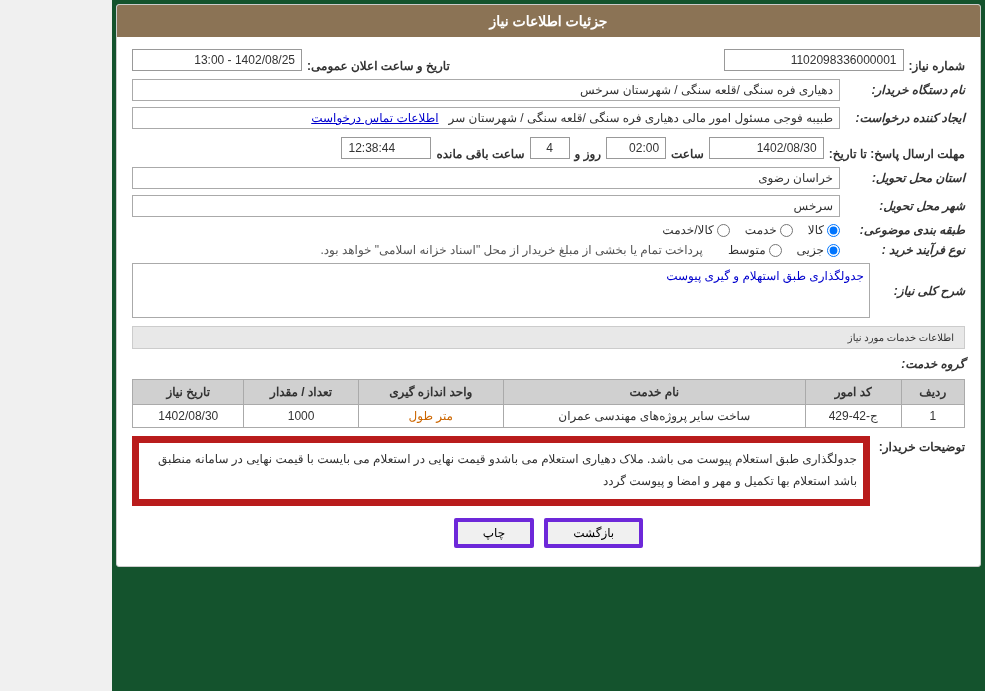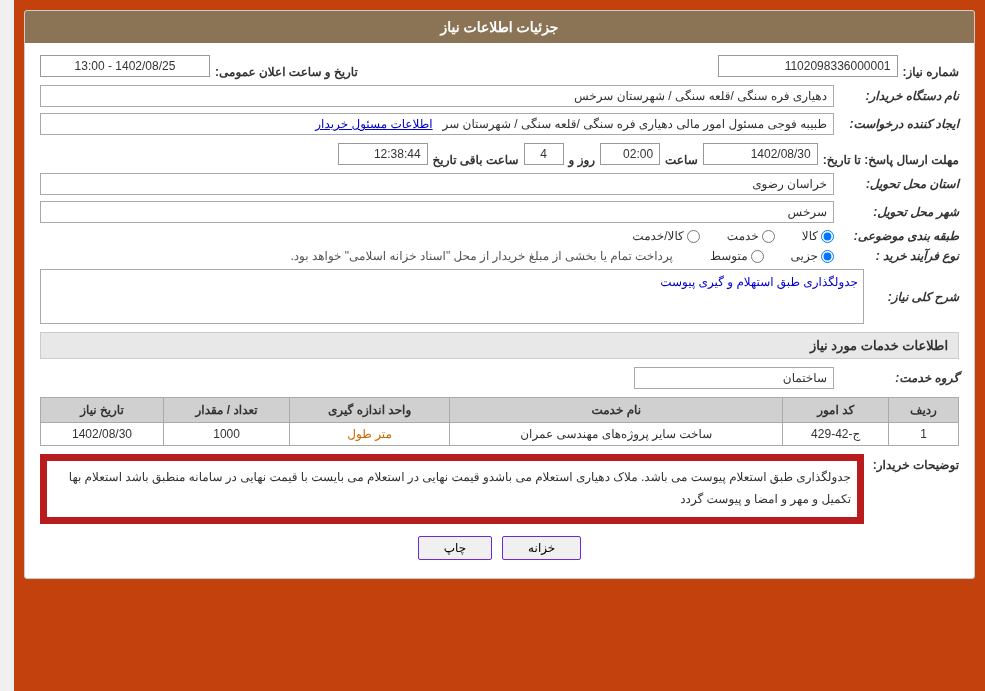--- a/index.html
+++ b/index.html
@@ -4,24 +4,24 @@
   <style>
     * { box-sizing: border-box; margin: 0; padding: 0; }
     body {
       font-family: Tahoma, Arial, sans-serif;
       font-size: 12px;
       background: #f0f0f0;
       direction: rtl;
       color: #333;
     }
     .page-container {
-      width: 971px;
+      width: 873px;
       min-height: 691px;
-      background: #c2410c;
-      padding: 10px;
+      background: #14532d;
+      padding: 4px;
     }
     .main-box {
       background: #fff;
       border: 1px solid #ccc;
       border-radius: 3px;
       overflow: hidden;
     }
     .header-bar {
       background: #8B7355;
       color: #fff;
@@ -53,24 +53,24 @@
       padding: 3px 6px;
       min-height: 22px;
       flex: 1;
       text-align: right;
     }
     .blue-link { color: #0000cd; text-decoration: underline; cursor: pointer; }
     .section-title {
       background: #e8e8e8;
       border: 1px solid #ccc;
       padding: 5px 10px;
-      font-weight: bold;
+      font-weight: normal;
       text-align: right;
       margin: 8px 0;
-      font-size: 13px;
+      font-size: 10px;
     }
     .row-flex {
       display: flex;
       align-items: center;
       gap: 5px;
       margin-bottom: 6px;
     }
     .row-flex .label { min-width: 90px; }
     .textarea-box {
       border: 1px solid #aaa;
@@ -84,21 +84,20 @@
     .radio-group {
       display: flex;
       gap: 15px;
       align-items: center;
       flex-direction: row-reverse;
     }
     .radio-item {
       display: flex;
       align-items: center;
       gap: 3px;
-      margin-left: 12px;
     }
     .service-table {
       width: 100%;
       border-collapse: collapse;
       margin: 8px 0;
     }
     .service-table th {
       background: #d0d0d0;
       border: 1px solid #aaa;
       padding: 5px 8px;
@@ -129,21 +128,21 @@
     }
     .buttons-row {
       display: flex;
       justify-content: center;
       gap: 10px;
       margin-top: 12px;
       margin-bottom: 8px;
     }
     .btn {
       padding: 4px 25px;
-      border: 1px solid #6d28d9;
+      border: 4px solid #6d28d9;
       background: #f0f0f0;
       cursor: pointer;
       font-size: 12px;
       font-family: Tahoma, Arial, sans-serif;
       border-radius: 2px;
     }
     .btn-print {
       background: #f0f0f0;
     }
     .btn-back {
@@ -185,46 +184,46 @@
   <div class="main-box">
     <div class="header-bar">جزئیات اطلاعات نیاز</div>
 
     <div class="content relative-wrap">
 
       <div class="header-info-row">
         <span class="inline-label">شماره نیاز:</span>
         <div class="border-input" style="width:180px;">1102098336000001</div>
         <span style="flex:1;"></span>
         <span class="inline-label">تاریخ و ساعت اعلان عمومی:</span>
-        <div class="border-input" style="width:170px;text-align:center;">1402/08/25 - 13:00</div>
+        <div class="border-input" style="width:170px;">1402/08/25 - 13:00</div>
       </div>
 
       <div class="info-row">
         <span class="label">نام دستگاه خریدار:</span>
         <div class="value-box">دهیاری فره سنگی /قلعه سنگی / شهرستان سرخس</div>
       </div>
 
       <div class="info-row">
         <span class="label">ایجاد کننده درخواست:</span>
         <div class="value-box">
           <span>طبیبه فوجی مسئول امور مالی دهیاری فره سنگی /قلعه سنگی / شهرستان سر</span>
           &nbsp;
-          <span class="blue-link">اطلاعات مسئول خریدار</span>
+          <span class="blue-link">اطلاعات تماس درخواست</span>
         </div>
       </div>
 
       <div class="time-row">
         <span class="inline-label">مهلت ارسال پاسخ: تا تاریخ:</span>
         <div class="border-input" style="width:115px;">1402/08/30</div>
         <span class="inline-label">ساعت</span>
         <div class="border-input" style="width:60px;">02:00</div>
         <span class="inline-label">روز و</span>
         <div class="border-input" style="width:40px; text-align:center;">4</div>
-        <span class="inline-label">ساعت باقی تاریخ</span>
-        <div class="border-input" style="width:90px; text-align:right;">12:38:44</div>
+        <span class="inline-label">ساعت باقی مانده</span>
+        <div class="border-input" style="width:90px; text-align:left;">12:38:44</div>
       </div>
 
       <div class="info-row">
         <span class="label">استان محل تحویل:</span>
         <div class="value-box">خراسان رضوی</div>
       </div>
 
       <div class="info-row">
         <span class="label">شهر محل تحویل:</span>
         <div class="value-box">سرخس</div>
@@ -267,21 +266,20 @@
 
       <div class="row-flex">
         <span class="label">شرح کلی نیاز:</span>
         <div class="textarea-box">جدولگذاری طبق استهلام و گیری پیوست</div>
       </div>
 
       <div class="section-title">اطلاعات خدمات مورد نیاز</div>
 
       <div class="info-row">
         <span class="label">گروه خدمت:</span>
-        <div class="value-box" style="width:200px; flex:none;">ساختمان</div>
       </div>
 
       <table class="service-table">
         <thead>
           <tr>
             <th>ردیف</th>
             <th>کد امور</th>
             <th>نام خدمت</th>
             <th>واحد اندازه گیری</th>
             <th>تعداد / مقدار</th>
@@ -299,19 +297,19 @@
       </tr>
           </tbody>
       </table>
 
       <div class="row-flex" style="align-items:flex-start;">
         <span class="desc-label">توضیحات خریدار:</span>
         <div class="desc-box">جدولگذاری طبق استعلام  پیوست می باشد. ملاک  دهیاری استعلام  می باشدو قیمت نهایی در استعلام می بایست با قیمت  نهایی در سامانه  منطبق باشد استعلام  بها  تکمیل  و مهر و امضا و پیوست  گردد</div>
       </div>
 
       <div class="buttons-row">
-        <button class="btn btn-back">خزانه</button>
+        <button class="btn btn-back">بازگشت</button>
         <button class="btn btn-print">چاپ</button>
       </div>
 
     </div>
   </div>
 </div>
 
 </body></html>

